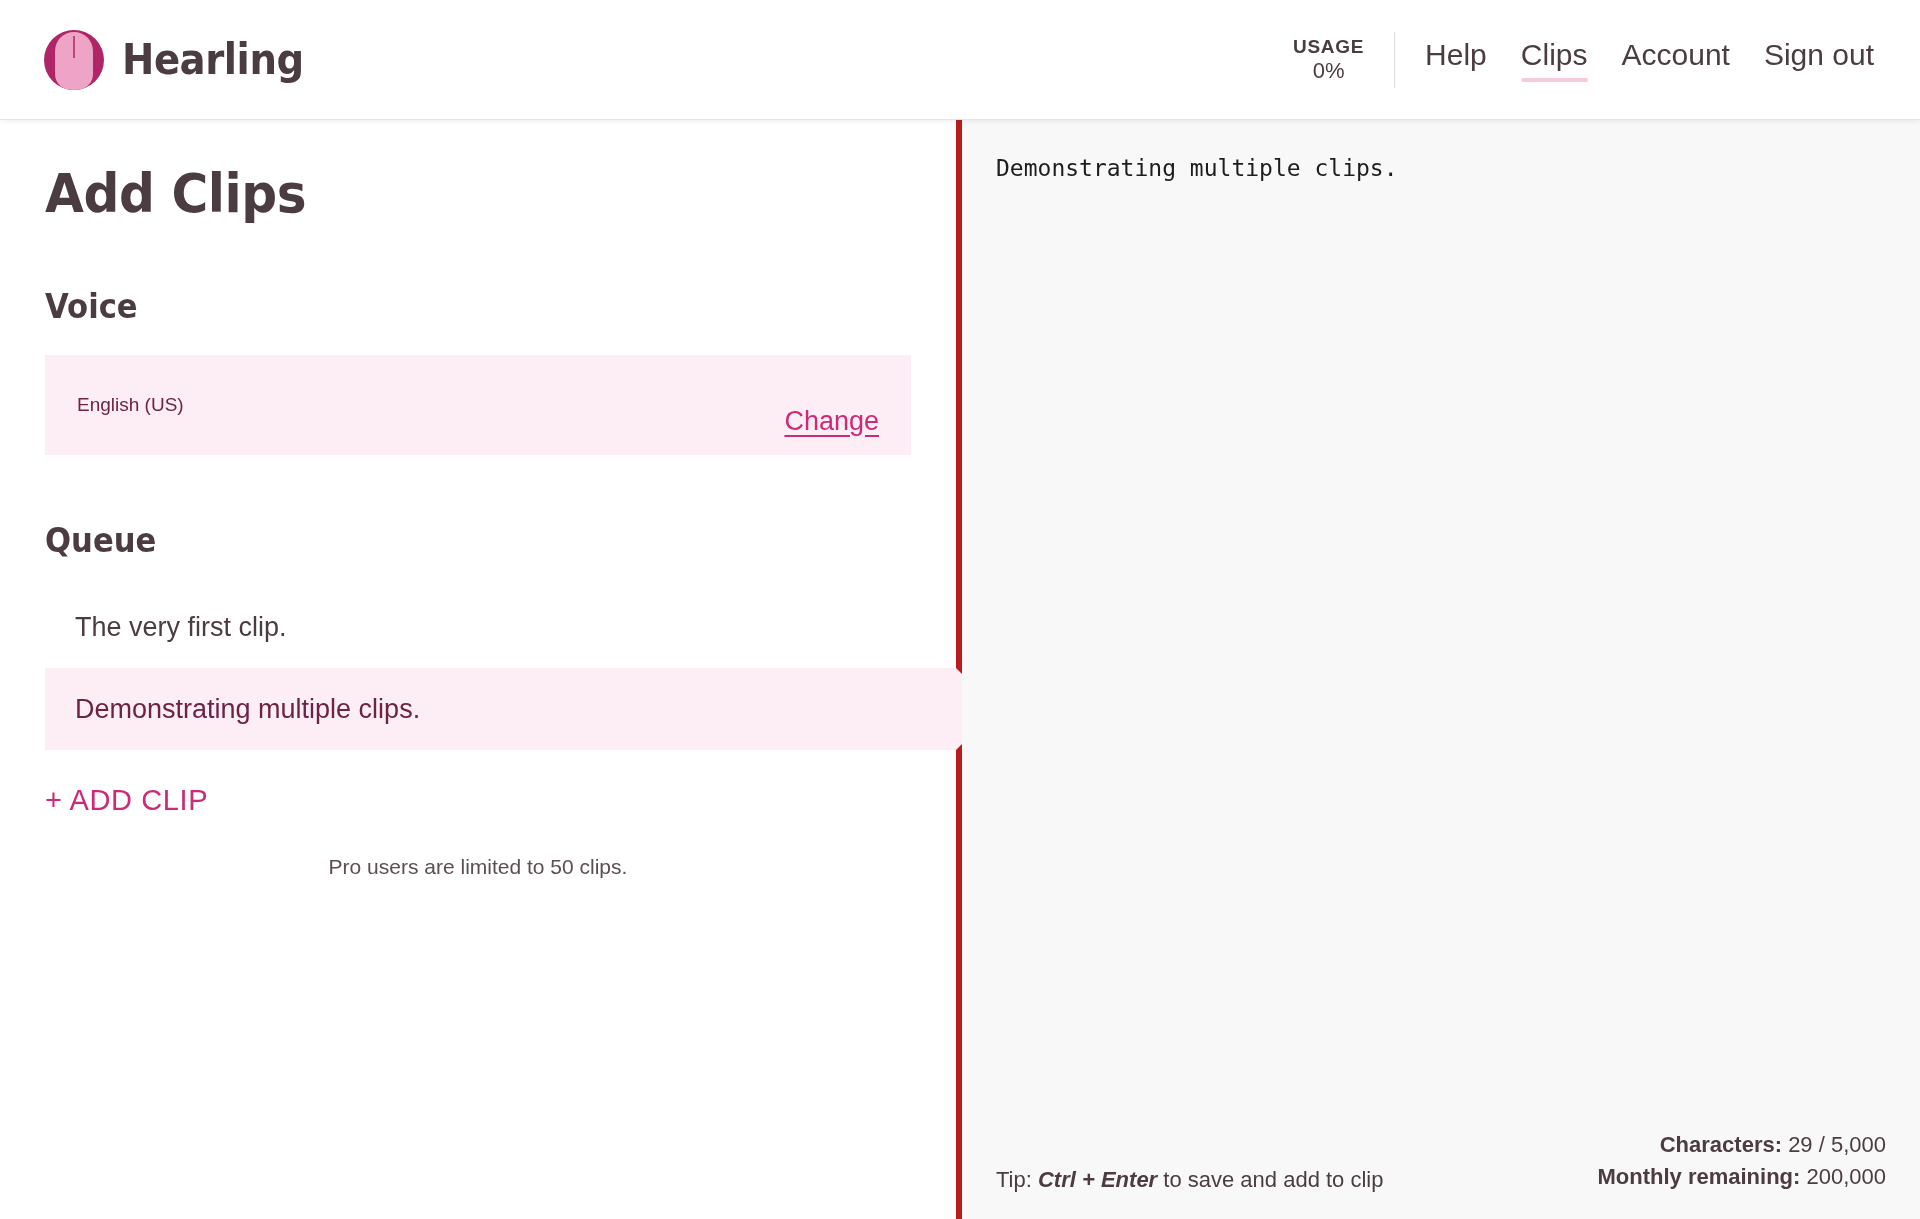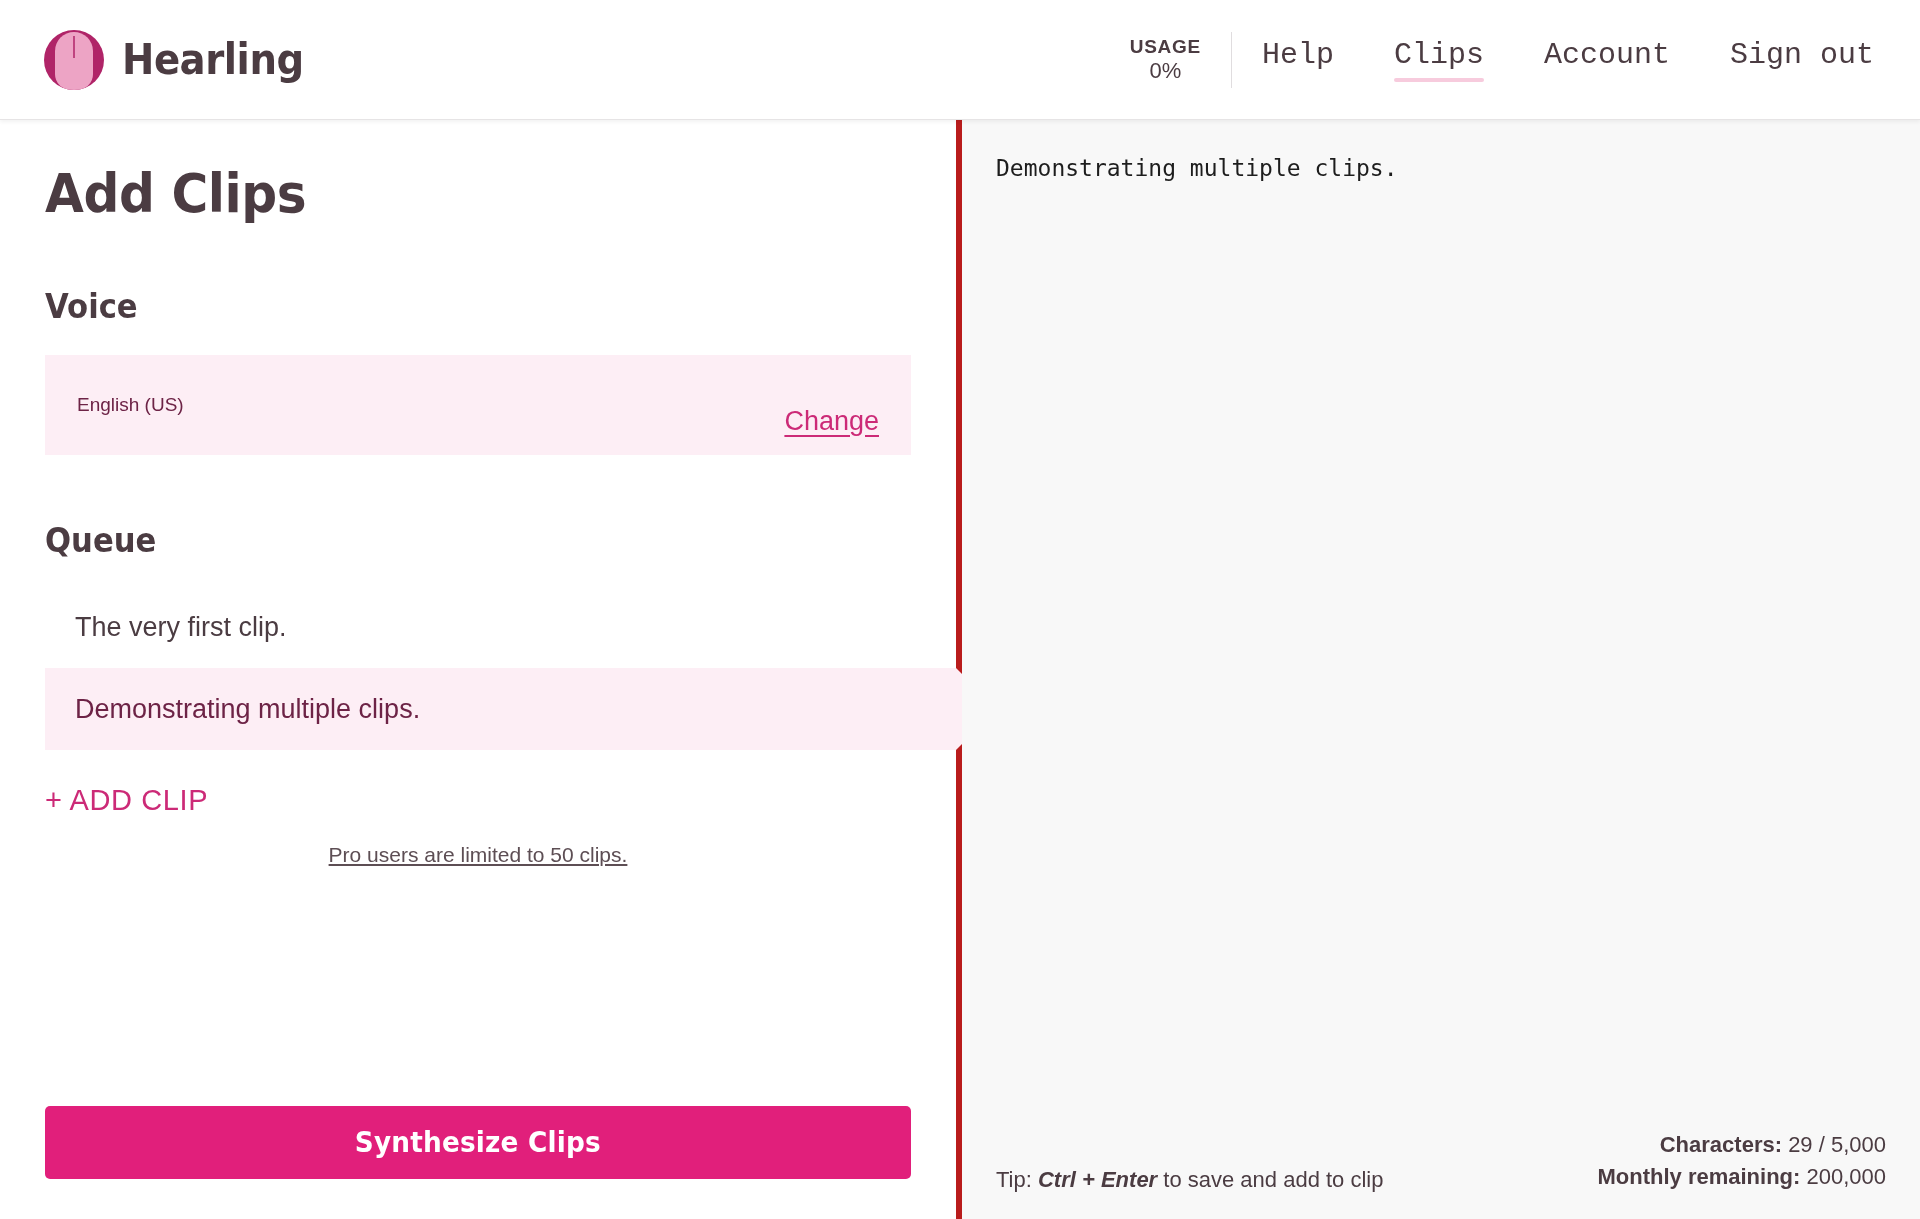--- a/index.html
+++ b/index.html
@@ -109,22 +109,21 @@
   .nav-divider {
     width: 1px;
     height: 56px;
     background: #e0dddf;
     margin-right: 30px;
   }
 
   .nav-links {
     display: flex;
     align-items: center;
-    gap: 60px;
-    font-family: Liberation Mono, monospace;
+    gap: 34px;
   }
   .nav-link {
     font-size: 30px;
     color: #4b3c42;
     text-decoration: none;
     padding-bottom: 10px;
     position: relative;
     cursor: pointer;
     white-space: nowrap;
   }
@@ -234,25 +233,24 @@
     margin-top: 22px;
     text-align: left;
     font-size: 29px;
     letter-spacing: 0.6px;
     color: #cc2a77;
     cursor: pointer;
     padding: 12px 0;
   }
 
   .limit-note {
-    margin-top: 14px;
+    margin-top: 26px;
     text-align: center;
     font-size: 21px;
     color: #5d4e54;
-    text-decoration: underline;
   }
 
   .left-spacer { flex: 1; }
 
   .synthesize-btn {
     margin-bottom: 40px;
     height: 73px;
     background: #e11f7b;
     color: #ffffff;
     border: none;
@@ -369,23 +367,20 @@
           <span class="arrow-tip"></span>
         </div>
       </div>
 
       <div class="add-clip">+ ADD CLIP</div>
 
       <div class="limit-note">Pro users are limited to 50 clips.</div>
 
       <div class="left-spacer"></div>
 
-      <button class="synthesize-btn">
-        <span>Synthesize Clips</span>
-      </button>
 
     </div>
 
     <div class="right">
 
       <div class="editor" contenteditable="true" spellcheck="false" style="">Demonstrating multiple clips.</div>
 
       <div class="editor-footer">
 
         <div class="tip"><span>Tip: </span><b>Ctrl + Enter</b><span> to save and add to clip</span></div>

